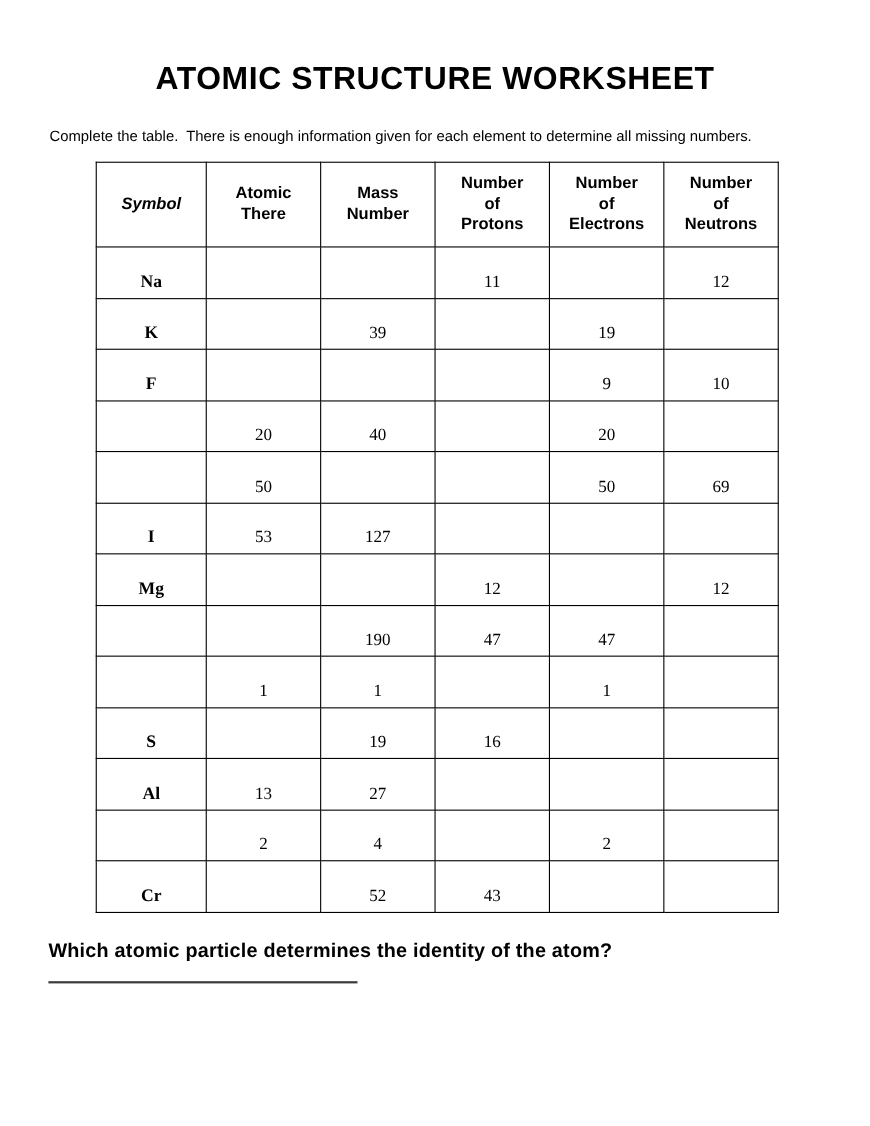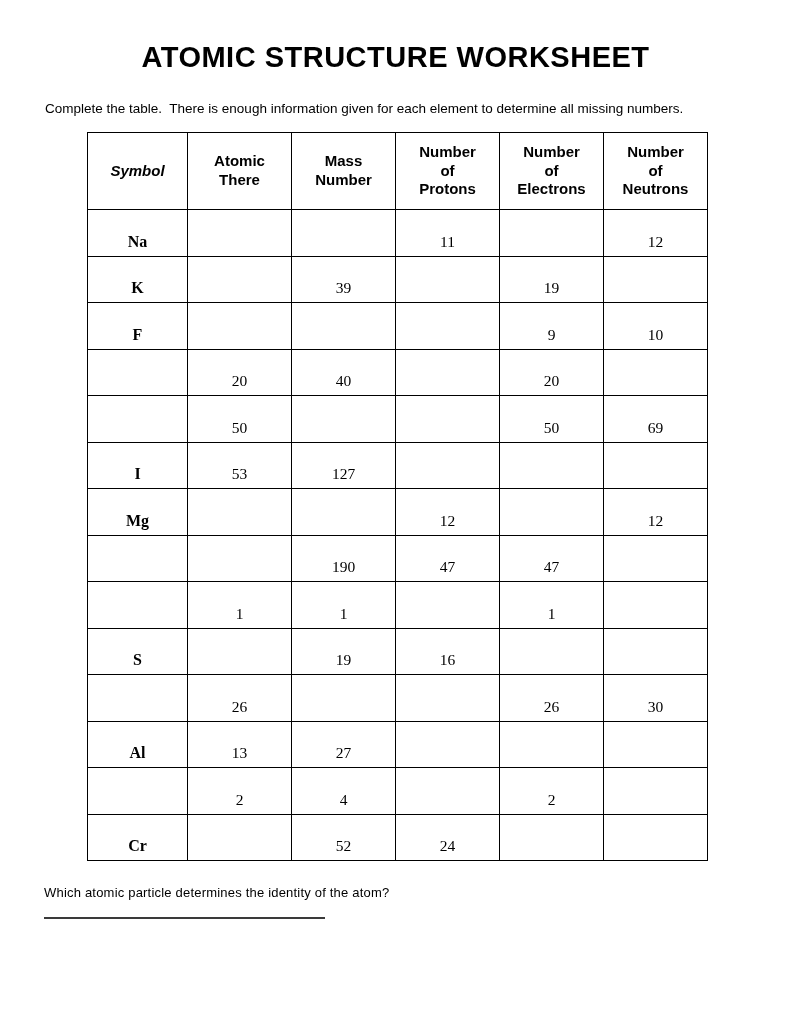--- a/index.html
+++ b/index.html
@@ -15,21 +15,21 @@
     overflow: hidden;
   }
   .page {
     position: relative;
     width: 791px;
     height: 1024px;
     background: #ffffff;
   }
   .title {
     margin: 0;
-    padding-top: 41px;
+    padding-top: 56px;
     text-align: center;
     font-size: 29px;
     font-weight: bold;
     font-family: "Liberation Sans", sans-serif;
     letter-spacing: 0.5px;
   }
   .instruction {
     margin: 0;
     margin-top: 27px;
     margin-left: 45px;
@@ -71,22 +71,22 @@
     padding-bottom: 5px;
   }
   table.worksheet td.symbol {
     font-weight: bold;
     font-size: 16px;
   }
   .question {
     margin: 0;
     margin-top: 24px;
     margin-left: 44px;
-    font-size: 13px;
-    font-weight: 400;
+    font-size: 18px;
+    font-weight: 700;
     letter-spacing: 0.2px;
   }
   .answer-line {
     width: 281px;
     margin-top: 17px;
     margin-left: 44px;
     border-bottom: 2px solid #3a3a3a;
     height: 0;
   }
 </style>
@@ -193,48 +193,40 @@
         </tr>
         <tr>
           <td class="symbol">S</td>
           <td></td>
           <td>19</td>
           <td>16</td>
           <td></td>
           <td></td>
         </tr>
         <tr>
-          <td class="symbol"></td>
-          <td>26</td>
-          <td></td>
-          <td></td>
-          <td>26</td>
-          <td>30</td>
-        </tr>
-        <tr>
           <td class="symbol">Al</td>
           <td>13</td>
           <td>27</td>
           <td></td>
           <td></td>
           <td></td>
         </tr>
         <tr>
           <td class="symbol"></td>
           <td>2</td>
           <td>4</td>
           <td></td>
           <td>2</td>
           <td></td>
         </tr>
         <tr>
           <td class="symbol">Cr</td>
           <td></td>
           <td>52</td>
-          <td>24</td>
+          <td>43</td>
           <td></td>
           <td></td>
         </tr>
       </tbody>
   </table>
 
   <p class="question">Which atomic particle determines the identity of the atom?</p>
 
   <div class="answer-line"></div>
 

